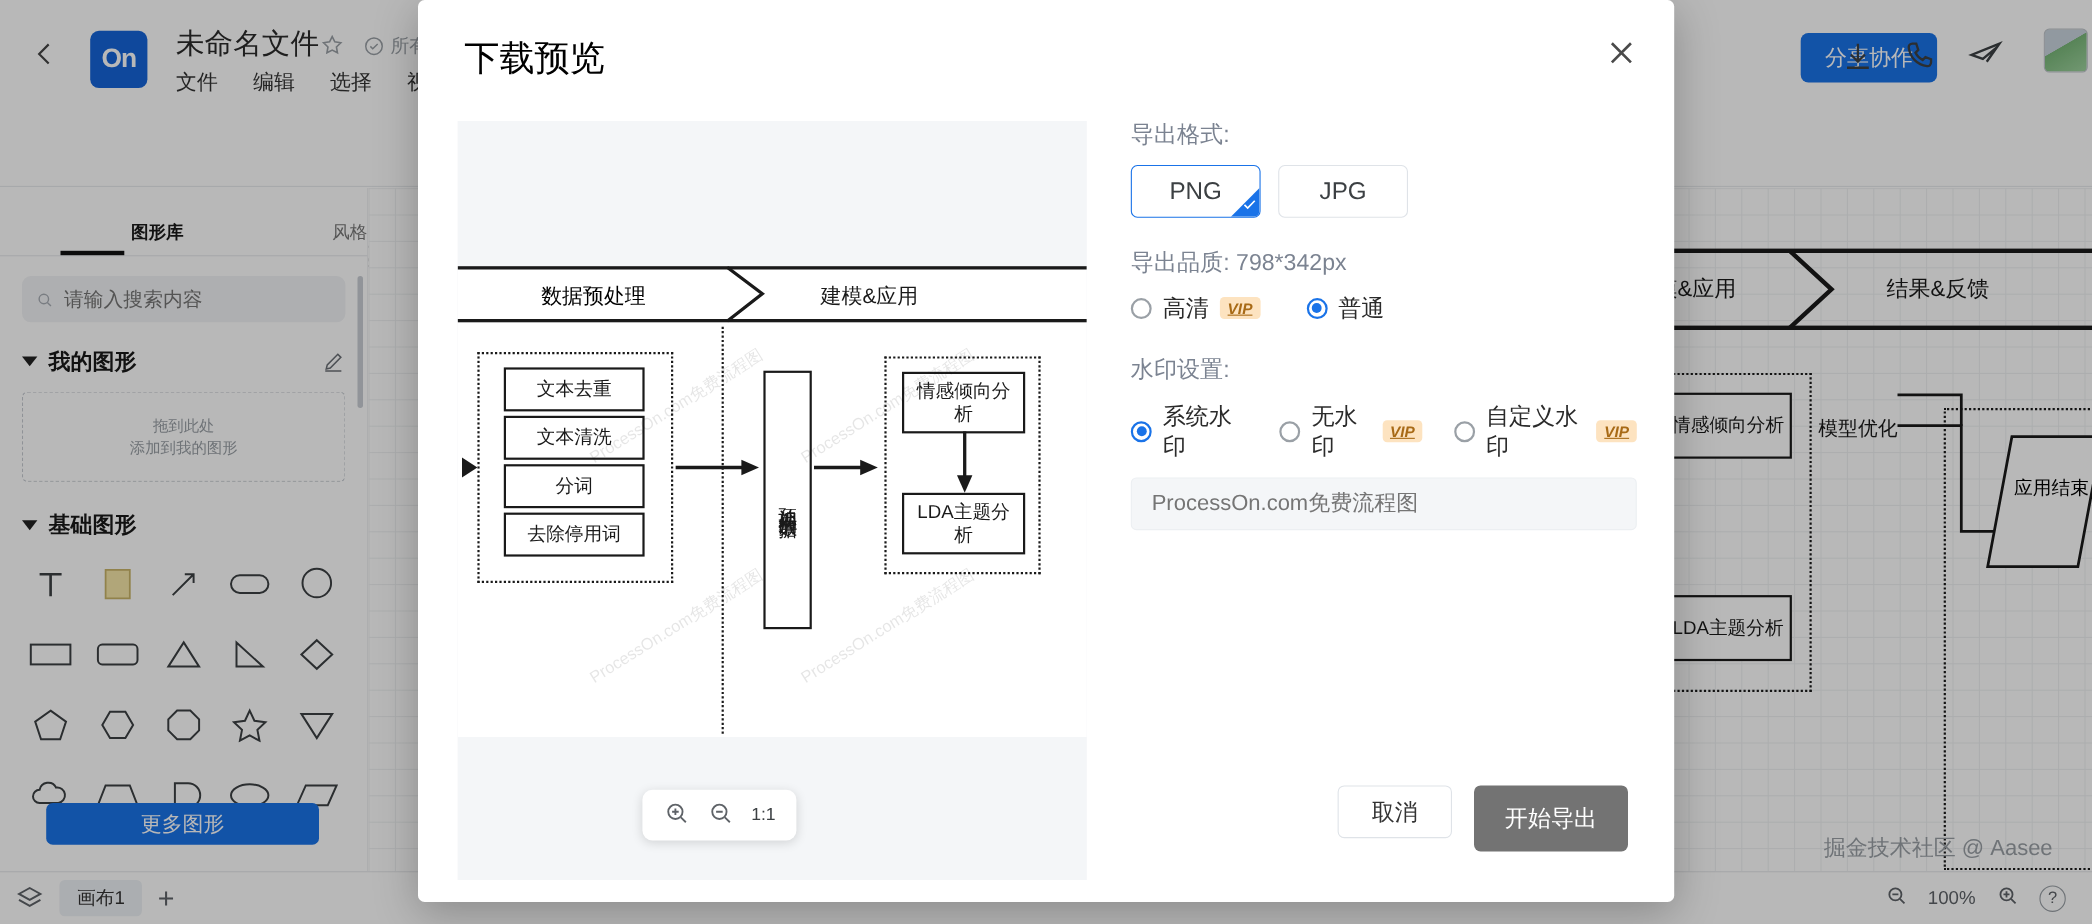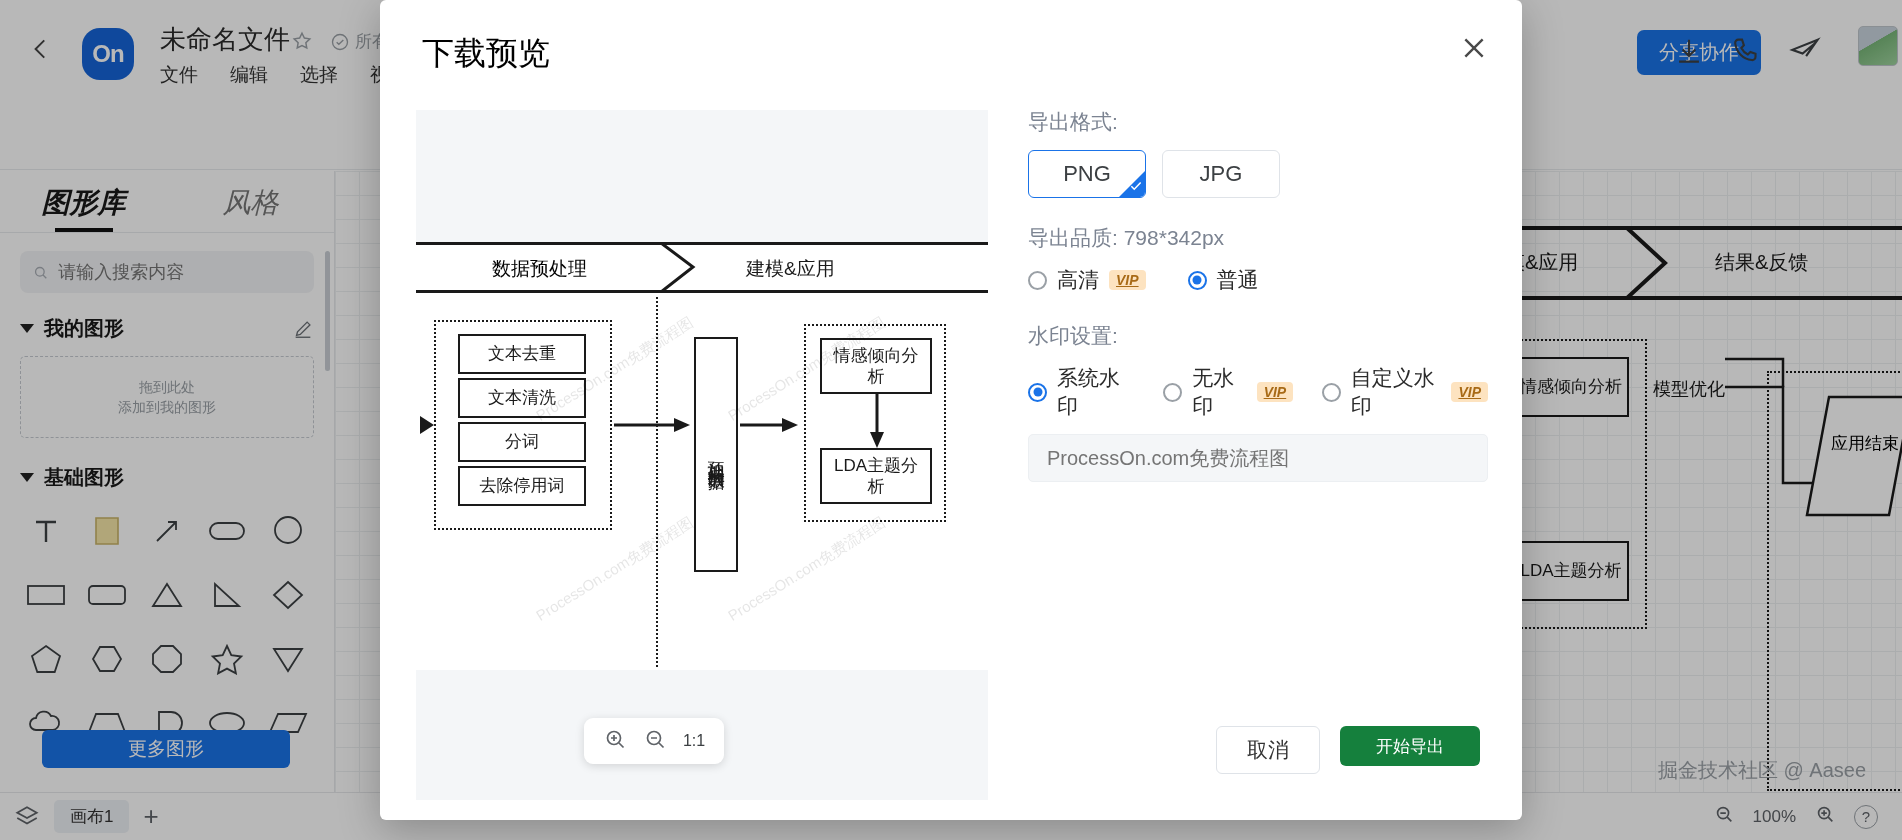--- a/index.html
+++ b/index.html
@@ -10,21 +10,21 @@
     background: #fff;
   }
   #app { position: relative; width: 1902px; height: 840px; }
 
   
   .bg-layer { position: absolute; inset: 0; background: #ffffff; }
 
   
   .topbar { position: absolute; left: 0; top: 0; width: 1902px; height: 100px; background: #fff; }
   .back-chevron { position: absolute; left: 28px; top: 36px; width: 26px; height: 26px; cursor: pointer; }
-  .logo { position: absolute; left: 82px; top: 28px; width: 52px; height: 52px; border-radius: 18px;
+  .logo { position: absolute; left: 82px; top: 28px; width: 52px; height: 52px; border-radius: 8px;
           background: #1565d8; color: #fff; font-size: 24px; font-weight: bold; display: flex;
           align-items: center; justify-content: center; letter-spacing: -1px; }
   .doc-title { position: absolute; left: 160px; top: 22px; font-size: 26px; color: #2b2b2b; }
   .star-icon { position: absolute; left: 291px; top: 30px; width: 22px; height: 22px; }
   .saved-state { position: absolute; left: 330px; top: 30px; display: flex; align-items: center; gap: 5px;
                  color: #9aa0a6; font-size: 17px; white-space: nowrap; }
   .menubar { position: absolute; left: 160px; top: 62px; display: flex; gap: 32px; font-size: 19px; color: #333; }
   .menubar span { cursor: pointer; }
 
   .share-btn { position: absolute; left: 1637px; top: 30px; height: 45px; padding: 0 22px; border-radius: 7px;
@@ -42,21 +42,21 @@
   .more-label { position: absolute; left: 1563px; top: 126px; font-size: 19px; color: #3c4043; }
   .ai-badge { position: absolute; top: 122px; font-size: 21px; font-weight: bold; }
   .convert-tip { position: absolute; left: 1678px; top: 104px; width: 224px; height: 66px; border-radius: 7px;
                  background: #2196f3; color: #fff; font-size: 21px; display: flex; align-items: center;
                  justify-content: center; white-space: nowrap; }
 
   
   .sidebar { position: absolute; left: 0; top: 171px; width: 335px; height: 669px; background: #fff;
              border-right: 1px solid #e6e8eb; }
   .side-tabs { display: flex; height: 62px; align-items: flex-end; border-bottom: 1px solid #e8eaed; }
-  .side-tab { flex: 1; text-align: center; font-size: 28px; color: #777; padding-bottom: 10px; position: relative; cursor: pointer; font-style: italic; }
+  .side-tab { flex: 1; text-align: right; font-size: 16px; color: #777; padding-bottom: 10px; position: relative; cursor: pointer; }
   .side-tab.active { color: #1a1a1a; font-weight: bold; }
   .side-tab.active::after { content: ""; position: absolute; left: 50%; transform: translateX(-50%);
                             bottom: 0; width: 58px; height: 4px; background: #111; }
   .search-box { margin: 18px 20px 0 20px; height: 42px; border-radius: 8px; background: #f2f3f5;
                 display: flex; align-items: center; padding: 0 12px; gap: 9px; }
   .search-box input { border: 0; background: transparent; outline: none; font-size: 18px; color: #888;
                       font-family: "Liberation Sans", sans-serif; width: 100%; }
   .sect-head { margin: 22px 20px 0 20px; display: flex; align-items: center; gap: 10px; }
   .tri { width: 0; height: 0; border-left: 7px solid transparent; border-right: 7px solid transparent;
          border-top: 9px solid #222; }
@@ -132,22 +132,22 @@
   .vip { display: inline-block; background: #fde3c0; color: #a86a16; font-size: 14px; font-style: italic;
          font-weight: bold; padding: 2px 7px; border-radius: 4px; text-decoration: underline; }
   .wm-input { margin-top: 4px; width: 460px; height: 48px; background: #f4f6f8; border: 1px solid #eceff2;
               border-radius: 5px; display: flex; align-items: center; padding: 0 18px; }
   .wm-input input { border: 0; background: transparent; outline: none; width: 100%; font-size: 20px;
                     color: #a5acb5; font-family: "Liberation Sans", sans-serif; }
 
   .modal-actions { position: absolute; right: 42px; bottom: 46px; display: flex; gap: 20px; }
   .btn-ghost { width: 104px; height: 48px; border: 1px solid #dfe3e8; border-radius: 6px; background: #fff;
                font-size: 21px; color: #333; display: flex; align-items: center; justify-content: center; cursor: pointer; }
-  .btn-primary { width: 140px; height: 40px; border-radius: 6px; background: #15803d; color: #fff;
-                 font-size: 17px; display: flex; align-items: center; justify-content: center; cursor: pointer; }
+  .btn-primary { width: 140px; height: 60px; border-radius: 6px; background: #737373; color: #fff;
+                 font-size: 21px; display: flex; align-items: center; justify-content: center; cursor: pointer; }
 </style>
 </head>
 <body>
 
 <div id="app">
 
   <div class="bg-layer">
 
     <div class="topbar">
       <span class="back-chevron">

